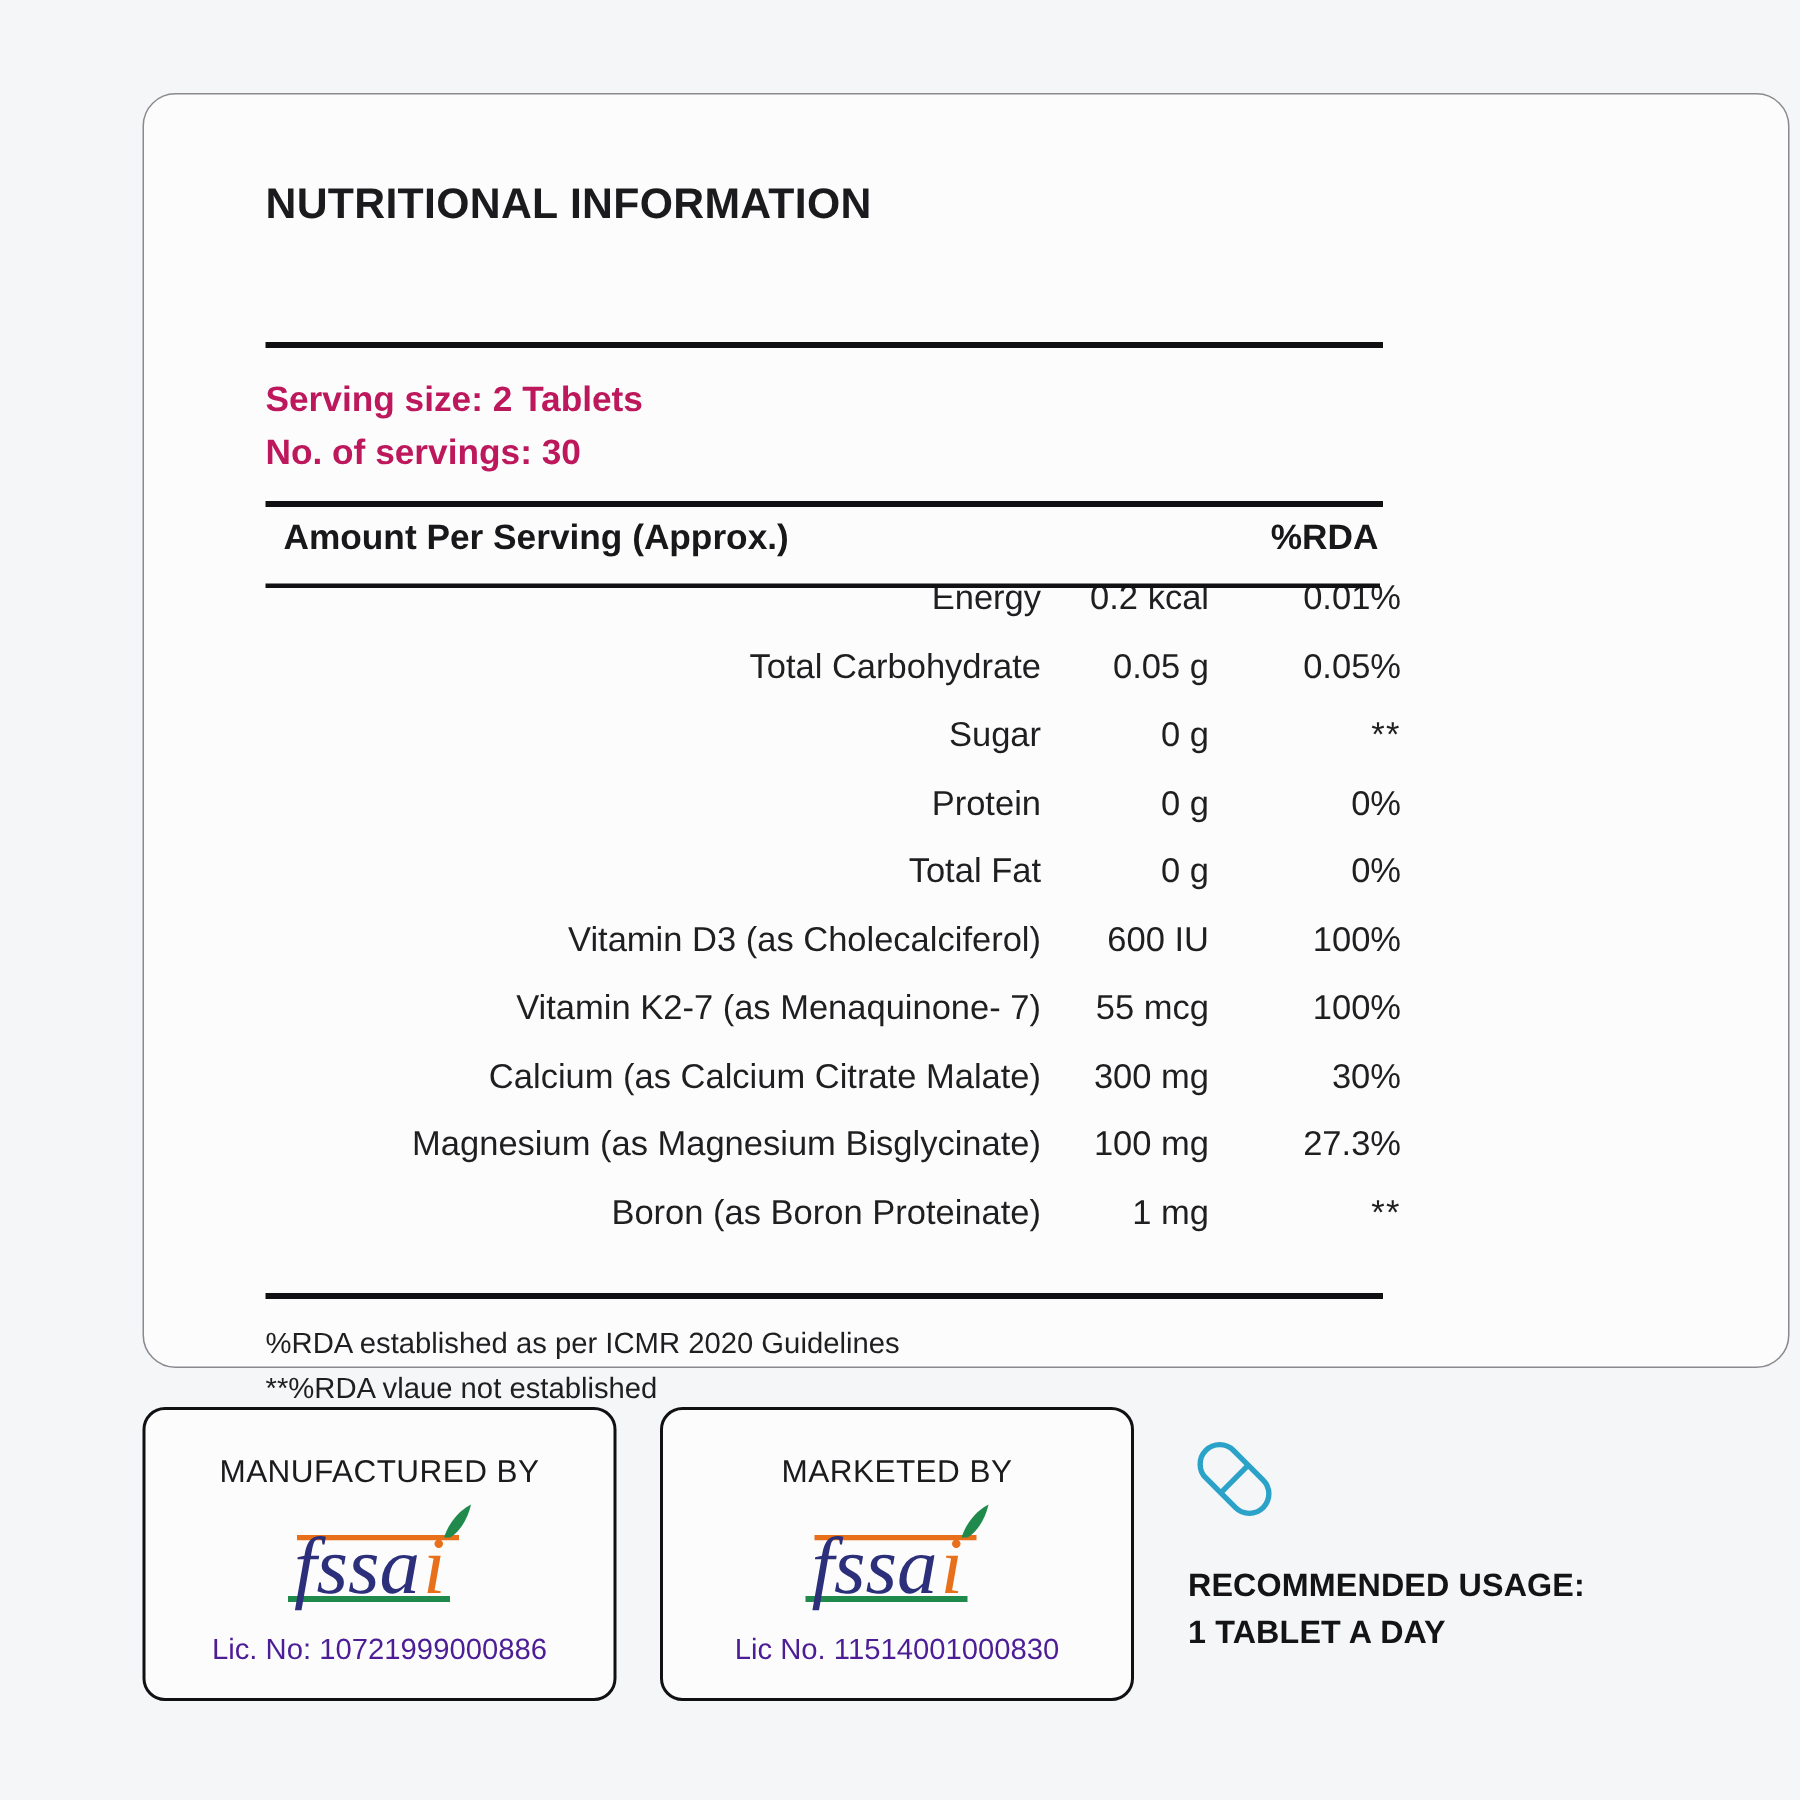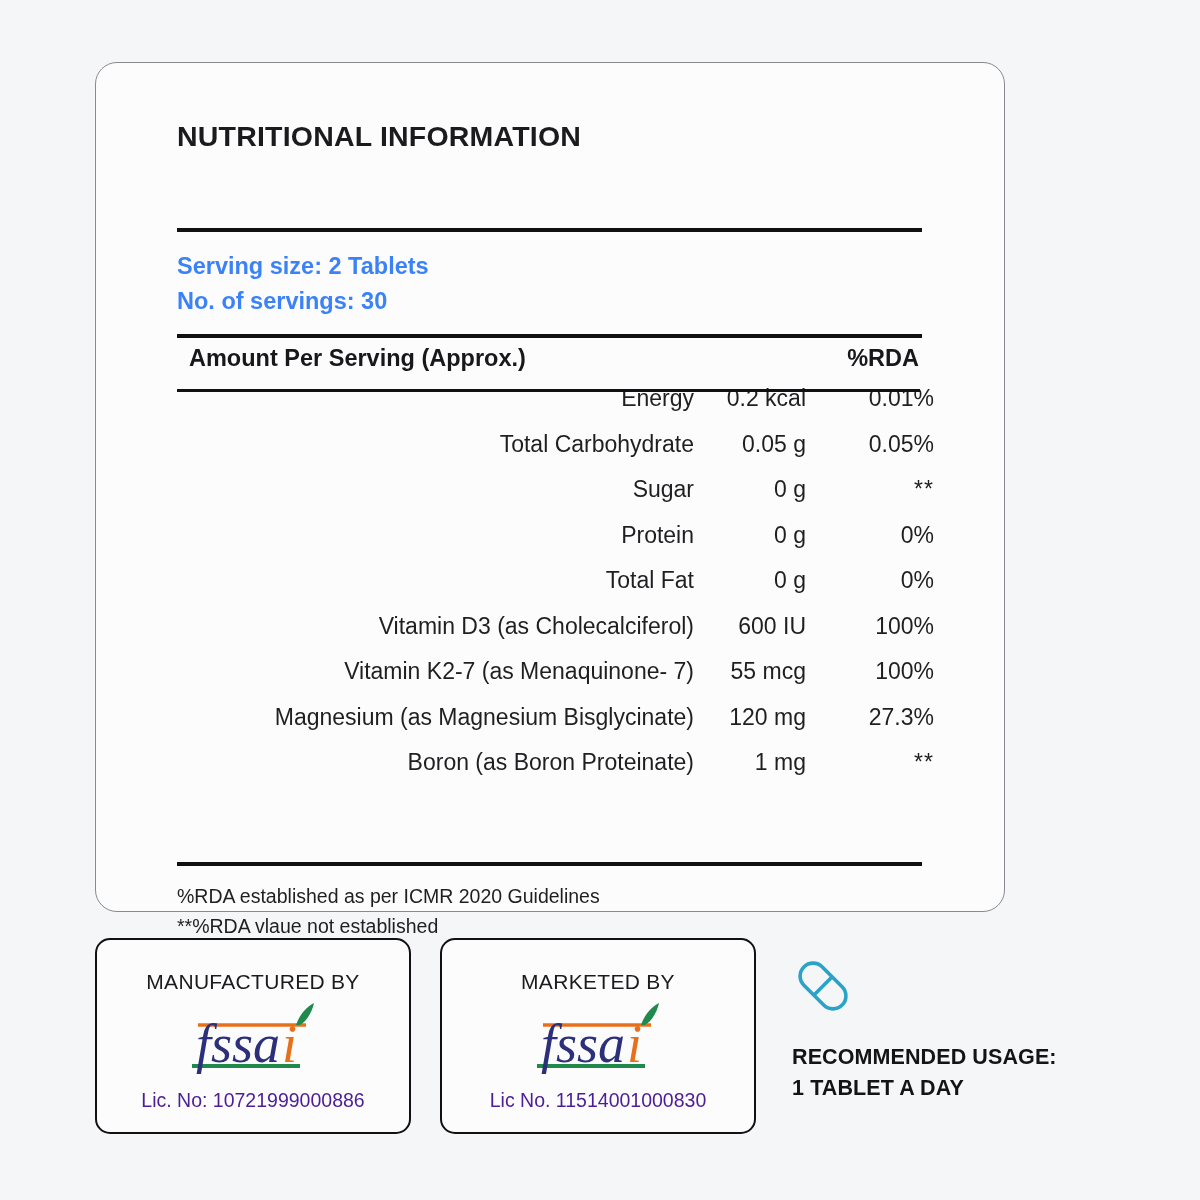--- a/index.html
+++ b/index.html
@@ -14,21 +14,21 @@
     color: #1c1c1e;
     overflow: hidden;
     position: relative;
   }
 
   
   .nutrition-card {
     position: absolute;
     left: 95px;
     top: 62px;
-    width: 910px;
+    width: 1098px;
     height: 850px;
     background: #fcfcfd;
     border: 1.5px solid #8a8a8e;
     border-radius: 22px;
     box-sizing: border-box;
   }
 
   .card-inner {
     position: absolute;
     left: 81px;      
@@ -61,21 +61,21 @@
   .rule-header  { top: 326px; }
   .rule-bottom  { top: 799px; }
 
   .serving-block {
     position: absolute;
     top: 186px;
     left: 0;
     font-size: 23.5px;
     font-weight: 700;
     line-height: 35px;
-    color: #3b82f6;
+    color: #be185d;
   }
 
   
   .nutri-table {
     position: absolute;
     top: 282px;
     left: 12px;
     width: 745px;
     border-collapse: collapse;
   }
@@ -240,22 +240,27 @@
           <td class="col-name">Vitamin D3 (as Cholecalciferol)</td>
           <td class="col-amount">600 IU</td>
           <td class="col-rda">100%</td>
         </tr>
         <tr class="nutri-row">
           <td class="col-name">Vitamin K2-7 (as Menaquinone- 7)</td>
           <td class="col-amount">55 mcg</td>
           <td class="col-rda">100%</td>
         </tr>
         <tr class="nutri-row">
+          <td class="col-name">Calcium (as Calcium Citrate Malate)</td>
+          <td class="col-amount">300 mg</td>
+          <td class="col-rda">30%</td>
+        </tr>
+        <tr class="nutri-row">
           <td class="col-name">Magnesium (as Magnesium Bisglycinate)</td>
-          <td class="col-amount">120 mg</td>
+          <td class="col-amount">100 mg</td>
           <td class="col-rda">27.3%</td>
         </tr>
         <tr class="nutri-row">
           <td class="col-name">Boron (as Boron Proteinate)</td>
           <td class="col-amount">1 mg</td>
           <td class="col-rda dbl-star">**</td>
         </tr>
       </tbody>
     </table>
 

